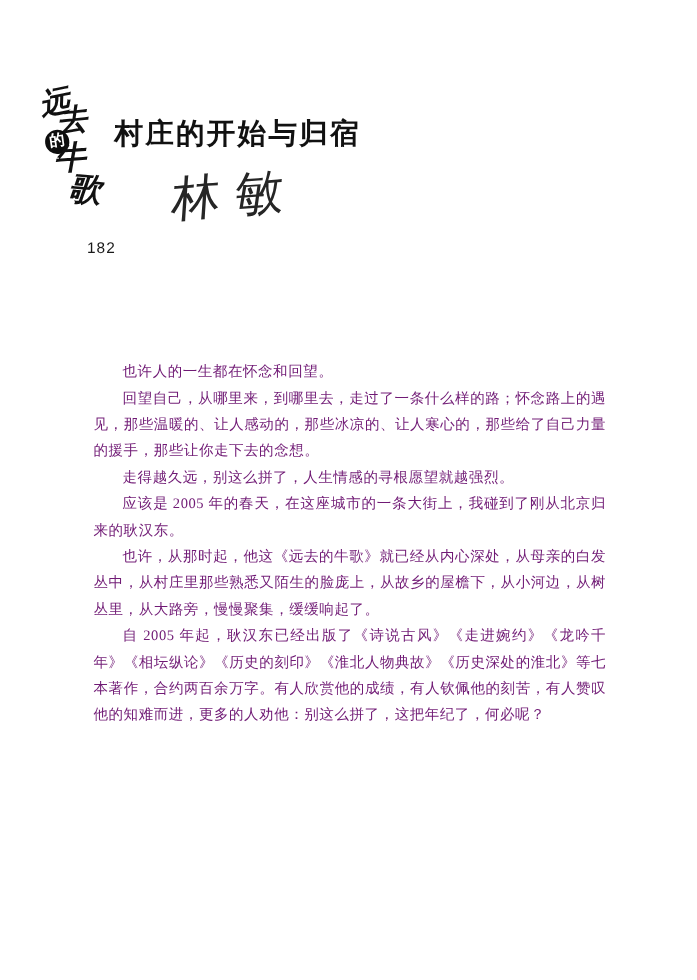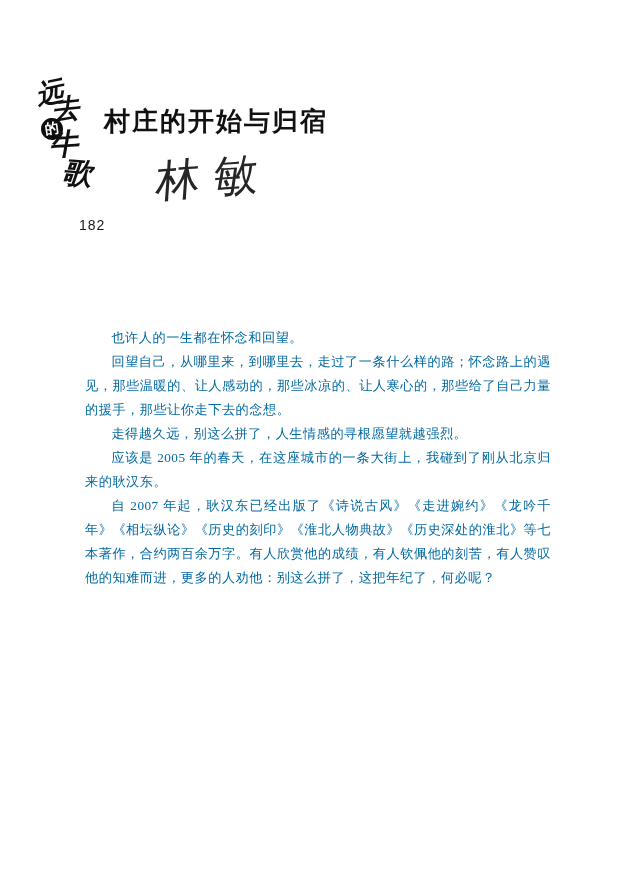--- a/index.html
+++ b/index.html
@@ -89,21 +89,21 @@
   
   .article-body {
     position: absolute;
     left: 85px;
     top: 326px;
     width: 466px;
     font-size: 13.2px;
     line-height: 24px;
     letter-spacing: 0.5px;
     text-align: justify;
-    color: #0369a1;
+    color: #701a75;
   }
   .article-body p {
     margin: 0;
     text-indent: 2em;
   }
 </style>
 </head>
 <body>
 
 <div class="book-page">
@@ -120,16 +120,17 @@
 
   <div class="signature">林敏</div>
 
   <div class="page-number">182</div>
 
   <div class="article-body">
       <p>也许人的一生都在怀念和回望。</p>
       <p>回望自己，从哪里来，到哪里去，走过了一条什么样的路；怀念路上的遇见，那些温暖的、让人感动的，那些冰凉的、让人寒心的，那些给了自己力量的援手，那些让你走下去的念想。</p>
       <p>走得越久远，别这么拼了，人生情感的寻根愿望就越强烈。</p>
       <p>应该是 2005 年的春天，在这座城市的一条大街上，我碰到了刚从北京归来的耿汉东。</p>
-      <p>自 2007 年起，耿汉东已经出版了《诗说古风》《走进婉约》《龙吟千年》《相坛纵论》《历史的刻印》《淮北人物典故》《历史深处的淮北》等七本著作，合约两百余万字。有人欣赏他的成绩，有人钦佩他的刻苦，有人赞叹他的知难而进，更多的人劝他：别这么拼了，这把年纪了，何必呢？</p>
+      <p>也许，从那时起，他这《远去的牛歌》就已经从内心深处，从母亲的白发丛中，从村庄里那些熟悉又陌生的脸庞上，从故乡的屋檐下，从小河边，从树丛里，从大路旁，慢慢聚集，缓缓响起了。</p>
+      <p>自 2005 年起，耿汉东已经出版了《诗说古风》《走进婉约》《龙吟千年》《相坛纵论》《历史的刻印》《淮北人物典故》《历史深处的淮北》等七本著作，合约两百余万字。有人欣赏他的成绩，有人钦佩他的刻苦，有人赞叹他的知难而进，更多的人劝他：别这么拼了，这把年纪了，何必呢？</p>
     </div>
 
 </div>
 
 </body></html>

